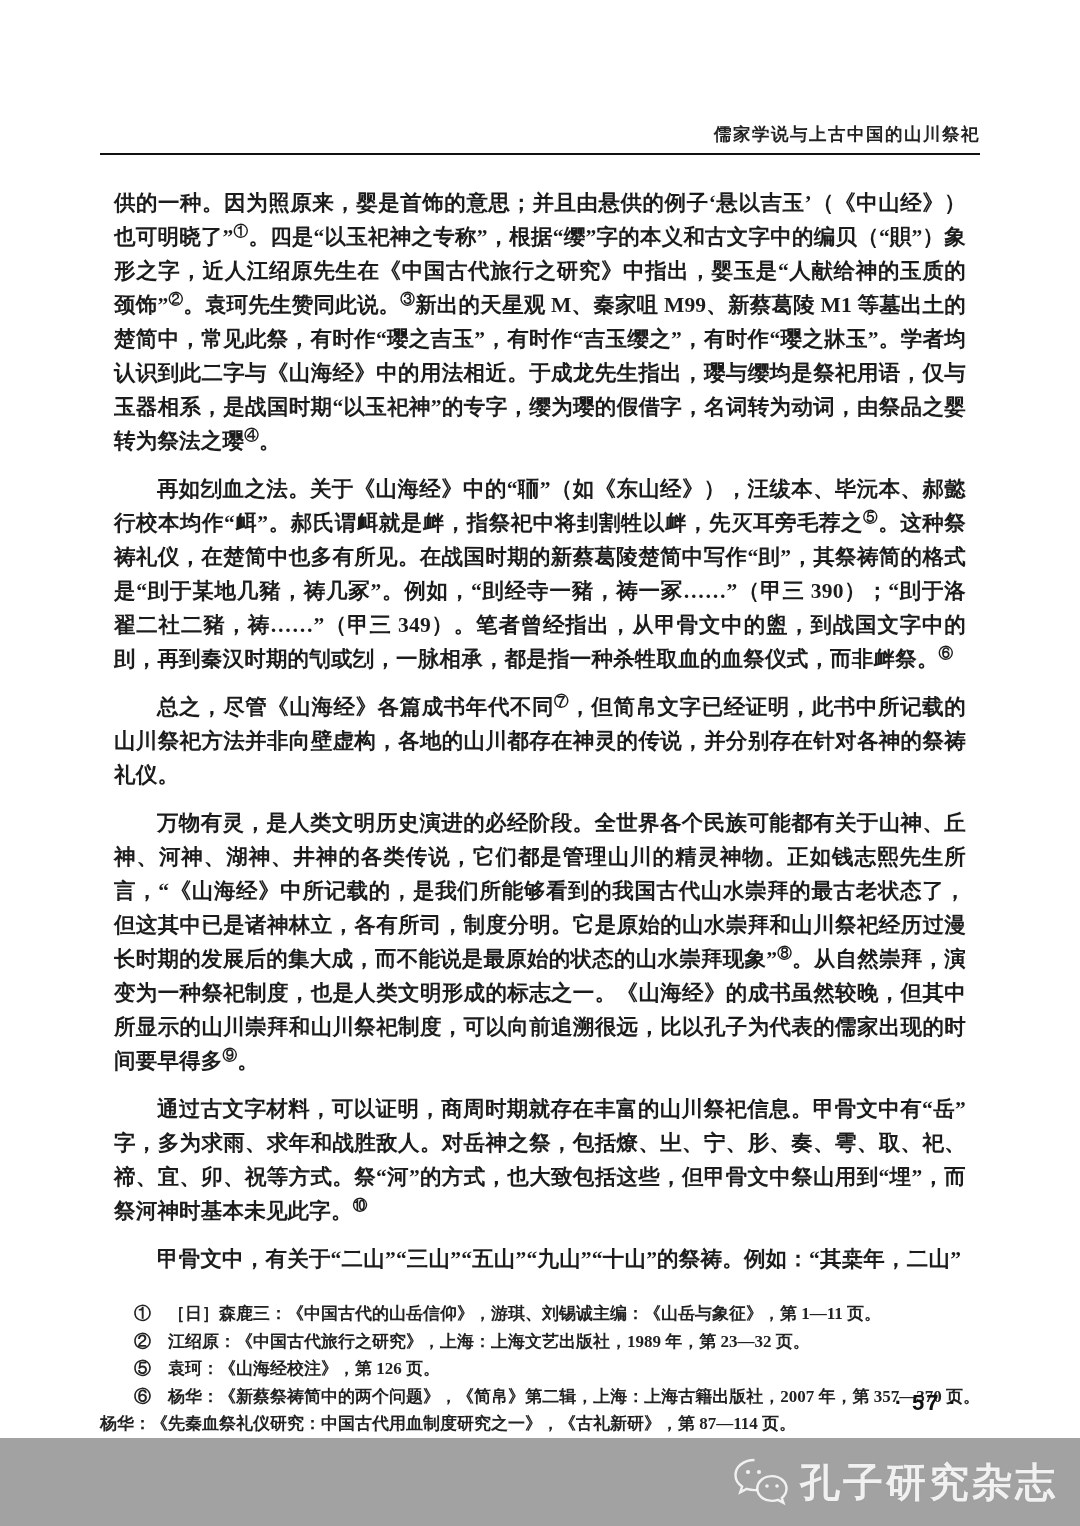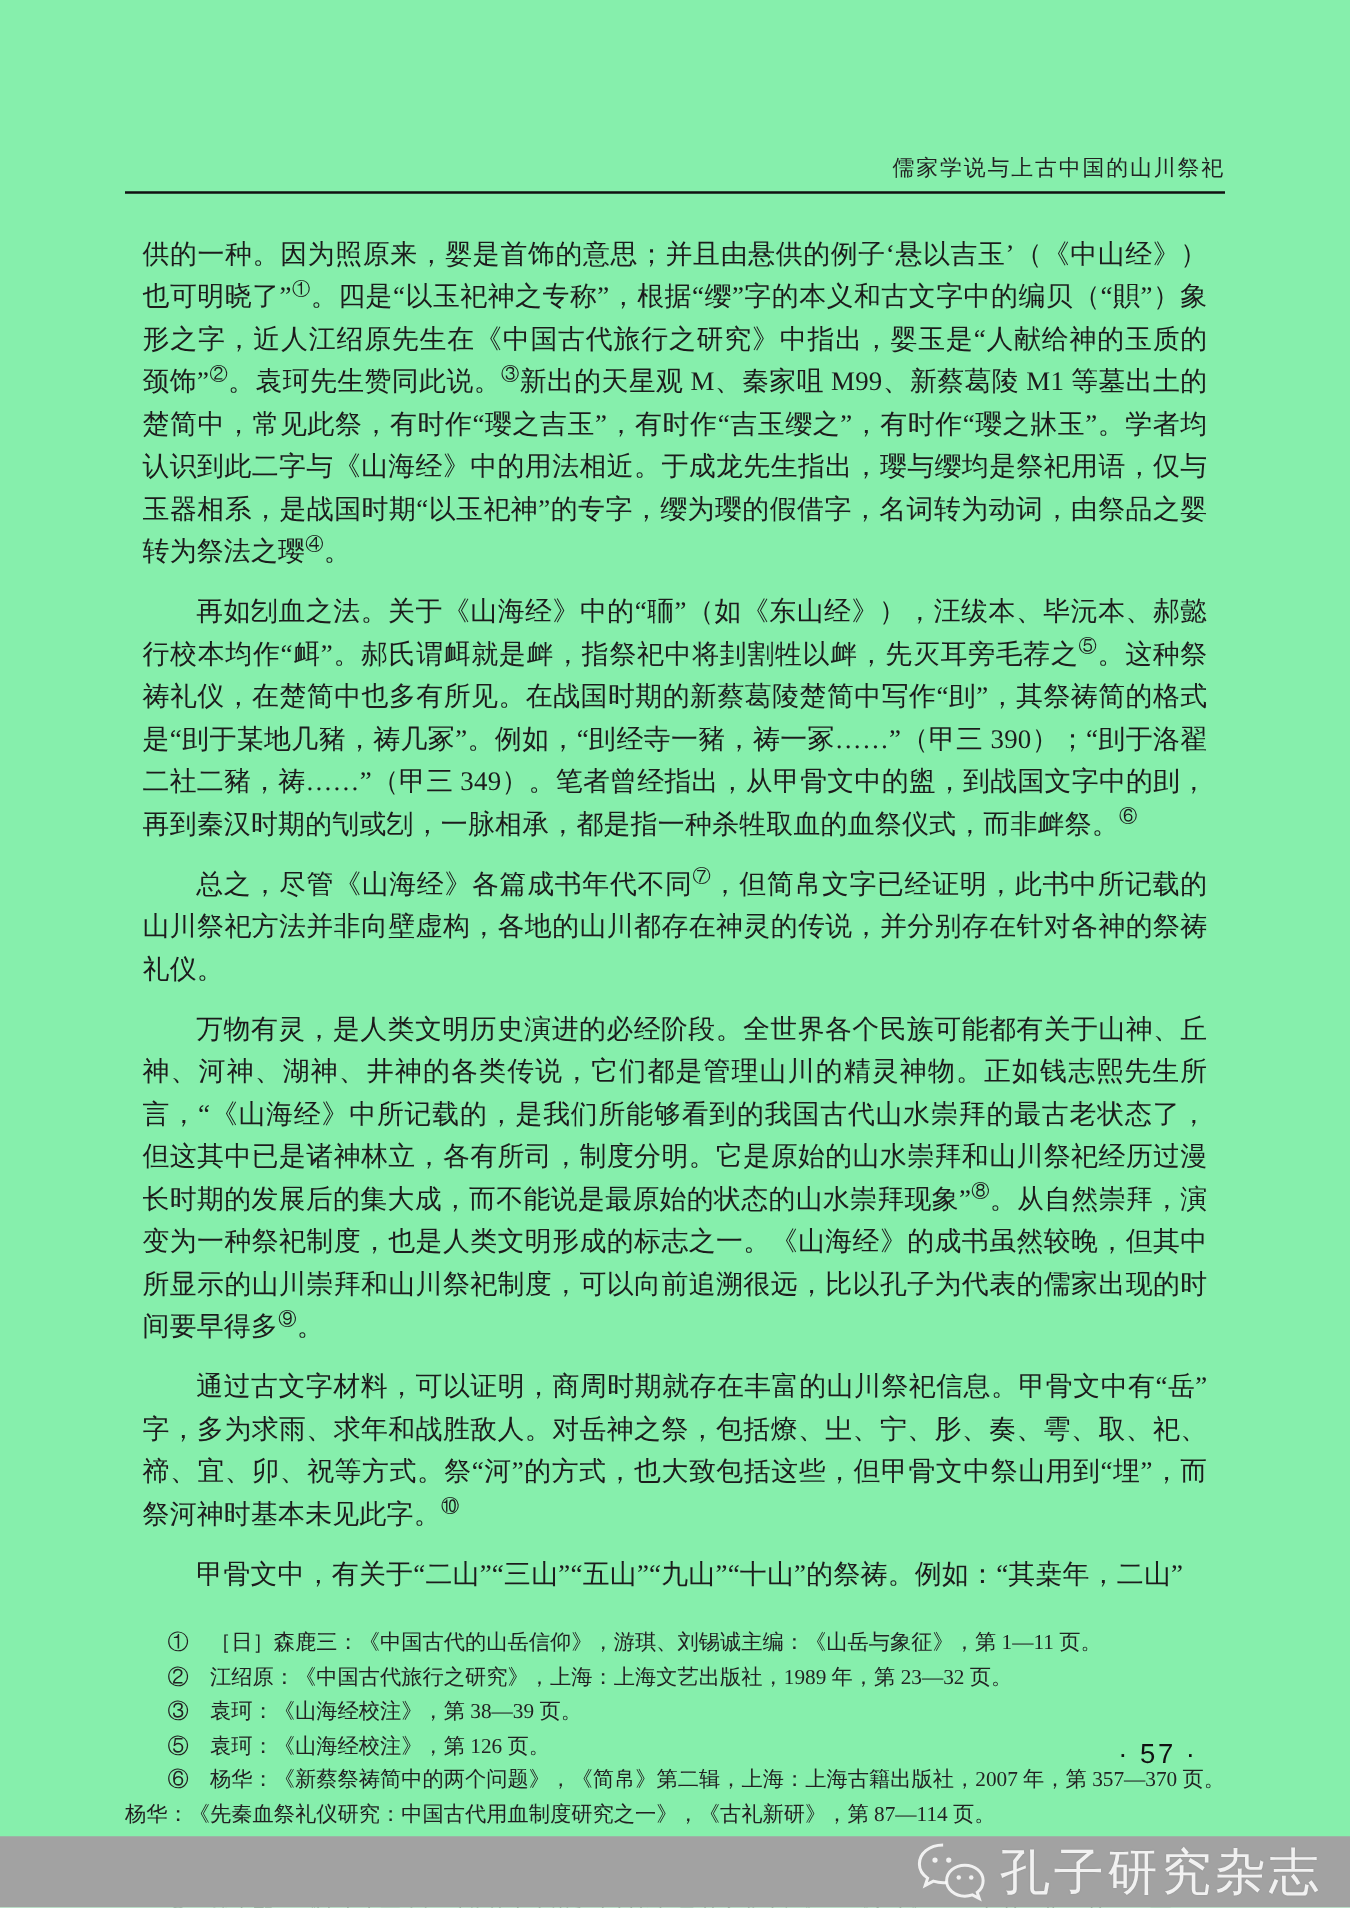--- a/index.html
+++ b/index.html
@@ -1,23 +1,24 @@
 <!DOCTYPE html>
 <html lang="zh"><head>
 <meta charset="utf-8">
 <style>
   html,body{margin:0;padding:0;background:#e8e8e8;}
   .page{
     position:relative;
     width:1080px;height:1526px;
     margin:0 auto;
-    background:#86efac;
+    background:#ffffff;
     overflow:hidden;
     font-family:"Liberation Serif","DejaVu Serif",serif;
     color:#1c1c1c;
+    font-weight:bold;
   }
   .content{margin:0 100px;padding-top:122px;}
   .running-head{
     text-align:right;
     font-size:17.5px;
     letter-spacing:1.5px;
     color:#222;
     line-height:24px;
   }
   .header-rule{
@@ -55,21 +56,21 @@
     top:1390px;
     right:122px;
     font-size:22px;
     letter-spacing:2px;
     color:#111;
     font-family:"Liberation Sans","DejaVu Sans",sans-serif;
   }
   .banner{
     position:absolute;
     left:0;right:0;bottom:0;
-    height:57px;
+    height:88px;
     display:flex;
     align-items:center;
     justify-content:flex-end;
     padding-right:22px;
     box-sizing:border-box;
   }
   .banner .logo-group{
     display:flex;
     align-items:center;
     gap:10px;
@@ -97,21 +98,20 @@
         <p class="body-para indent"><span>再如刉血之法。关于《山海经》中的“聏”（如《东山经》），汪绂本、毕沅本、郝懿行校本均作“衈”。郝氏谓衈就是衅，指祭祀中将刲割牲以衅，先灭耳旁毛荐之</span><sup>⑤</sup><span>。这种祭祷礼仪，在楚简中也多有所见。在战国时期的新蔡葛陵楚简中写作“刞”，其祭祷简的格式是“刞于某地几豬，祷几冢”。例如，“刞经寺一豬，祷一冢……”（甲三 390）；“刞于洛翟二社二豬，祷……”（甲三 349）。笔者曾经指出，从甲骨文中的盥，到战国文字中的刞，再到秦汉时期的刏或刉，一脉相承，都是指一种杀牲取血的血祭仪式，而非衅祭。</span><sup>⑥</sup></p>
         <p class="body-para indent"><span>总之，尽管《山海经》各篇成书年代不同</span><sup>⑦</sup><span>，但简帛文字已经证明，此书中所记载的山川祭祀方法并非向壁虚构，各地的山川都存在神灵的传说，并分别存在针对各神的祭祷礼仪。</span></p>
         <p class="body-para indent"><span>万物有灵，是人类文明历史演进的必经阶段。全世界各个民族可能都有关于山神、丘神、河神、湖神、井神的各类传说，它们都是管理山川的精灵神物。正如钱志熙先生所言，“《山海经》中所记载的，是我们所能够看到的我国古代山水崇拜的最古老状态了，但这其中已是诸神林立，各有所司，制度分明。它是原始的山水崇拜和山川祭祀经历过漫长时期的发展后的集大成，而不能说是最原始的状态的山水崇拜现象”</span><sup>⑧</sup><span>。从自然崇拜，演变为一种祭祀制度，也是人类文明形成的标志之一。《山海经》的成书虽然较晚，但其中所显示的山川崇拜和山川祭祀制度，可以向前追溯很远，比以孔子为代表的儒家出现的时间要早得多</span><sup>⑨</sup><span>。</span></p>
         <p class="body-para indent"><span>通过古文字材料，可以证明，商周时期就存在丰富的山川祭祀信息。甲骨文中有“岳”字，多为求雨、求年和战胜敌人。对岳神之祭，包括燎、㞢、宁、肜、奏、雩、取、祀、禘、宜、卯、祝等方式。祭“河”的方式，也大致包括这些，但甲骨文中祭山用到“埋”，而祭河神时基本未见此字。</span><sup>⑩</sup></p>
         <p class="body-para indent"><span>甲骨文中，有关于“二山”“三山”“五山”“九山”“十山”的祭祷。例如：“其桒年，二山”</span></p>
       </div>
 
     <div class="footnotes">
         <p>①　［日］森鹿三：《中国古代的山岳信仰》，游琪、刘锡诚主编：《山岳与象征》，第 1—11 页。</p>
         <p>②　江绍原：《中国古代旅行之研究》，上海：上海文艺出版社，1989 年，第 23—32 页。</p>
-        <p>③　袁珂：《山海经校注》，第 38—39 页。</p>
         <p>⑤　袁珂：《山海经校注》，第 126 页。</p>
         <p>⑥　杨华：《新蔡祭祷简中的两个问题》，《简帛》第二辑，上海：上海古籍出版社，2007 年，第 357—370 页。杨华：《先秦血祭礼仪研究：中国古代用血制度研究之一》，《古礼新研》，第 87—114 页。</p>
         <p>⑦　刘宗迪：《失落的天书：〈山海经〉与古代华夏世界观》（增订本），北京：商务印书馆，2016 年，第 653—707 页。</p>
         <p>⑧　钱志熙：《论上古至秦汉时代的山水崇拜山川祭祀及其文化内涵》，《文史》2000 年第 3 期，第 237 页。</p>
         <p>⑨　关于儒家的形成时间，历来有不少争议，或以为早至商代，本文认为儒家的出现仍应以孔子为起点。</p>
       </div>
   </div>
 
   <div class="page-number">· 57 ·</div>
 

